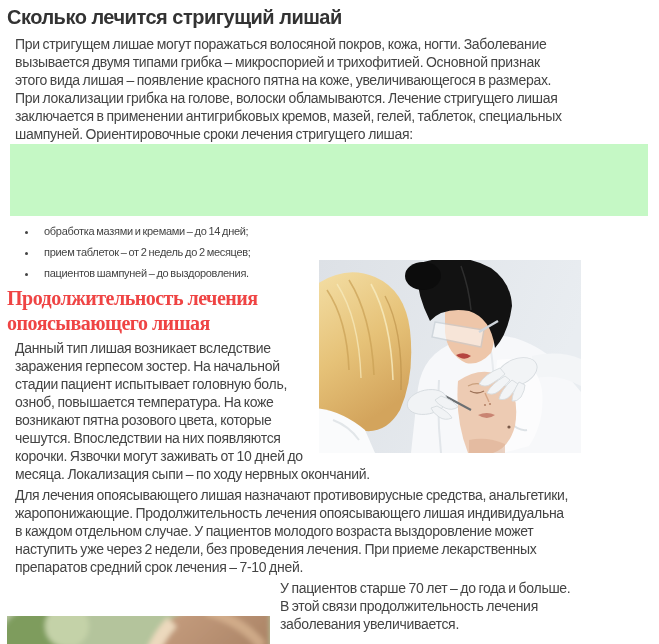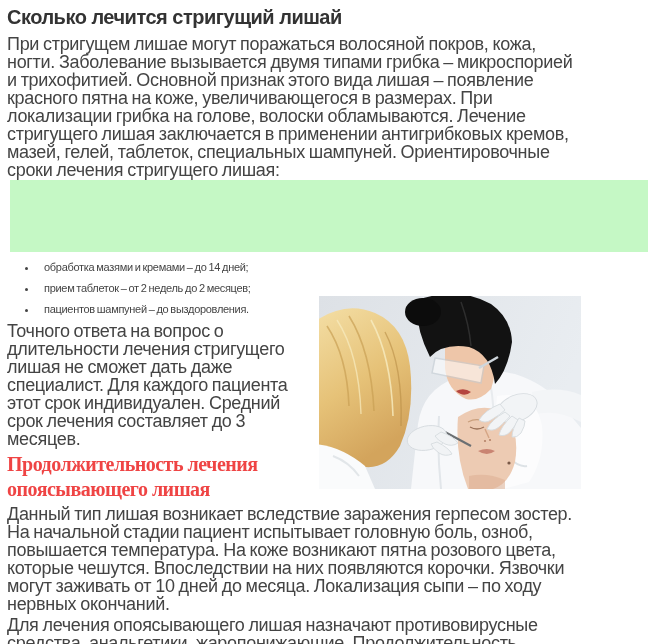--- a/index.html
+++ b/index.html
@@ -22,22 +22,22 @@
     font-weight: bold;
   }
   h2 {
     font-size: 20px; line-height: 25px;
     margin: 4px 0 3px;
     color: #ef4444; letter-spacing: -0.5px;
     font-weight: bold;
     font-family: Liberation Serif, serif;
   }
   p {
-    font-size: 18px; line-height: 18px;
-    margin: 0 0 3px;
+    font-size: 14px; line-height: 18px;
+    margin: 0 8px 3px;
     color: #444444;
     letter-spacing: -0.3px; word-spacing: -0.8px;
   }
   .ad-box {
     width: 638px; height: 72px;
     margin: -2px 0 6px 3px;
     background: #c5f8c5;
   }
   ul {
     margin: 0 0 4px; padding-left: 31px;
@@ -145,21 +145,20 @@
       <path d="M14 160 Q30 166 40 180" stroke="#e2e6e9" stroke-width="2" fill="none"></path>
     </svg>
   </div>
 
   <ul>
     <li>обработка мазями и кремами – до 14 дней;</li>
     <li>прием таблеток – от 2 недель до 2 месяцев;</li>
     <li>пациентов шампуней – до выздоровления.</li>
   </ul>
 
-  <p>Точного ответа на вопрос о длительности лечения стригущего лишая не сможет дать даже специалист. Для каждого пациента этот срок индивидуален. Средний срок лечения составляет до 3 месяцев.</p>
 
   <h2>Продолжительность лечения опоясывающего лишая</h2>
 
   <p>Данный тип лишая возникает вследствие заражения герпесом зостер. На начальной стадии пациент испытывает головную боль, озноб, повышается температура. На коже возникают пятна розового цвета, которые чешутся. Впоследствии на них появляются корочки. Язвочки могут заживать от 10 дней до месяца. Локализация сыпи – по ходу нервных окончаний.</p>
 
   <p>Для лечения опоясывающего лишая назначают противовирусные средства, анальгетики, жаропонижающие. Продолжительность лечения опоясывающего лишая индивидуальна в каждом отдельном случае. У пациентов молодого возраста выздоровление может наступить уже через 2 недели, без проведения лечения. При приеме лекарственных препаратов средний срок лечения – 7-10 дней.</p>
 
   <div class="p5">
     <div class="photo-bottom">
       <svg width="263" height="100" viewBox="0 0 263 100" xmlns="http://www.w3.org/2000/svg">
@@ -179,15 +178,16 @@
           <circle cx="16" cy="80" r="26" fill="#8fa86d"></circle>
           <circle cx="60" cy="10" r="22" fill="#c4d2a8"></circle>
           <path d="M263 -10 L263 105 L148 105 Q116 45 162 4 Q205 -22 263 -10 Z" fill="url(#armGrad)"></path>
           <path d="M150 100 Q126 48 165 6" stroke="#ecd9bd" stroke-width="13" fill="none"></path>
           <path d="M263 58 L263 105 L185 105 Q225 60 263 58 Z" fill="#8a6248"></path>
           <ellipse cx="108" cy="95" rx="32" ry="22" fill="#5d4a38"></ellipse>
           <path d="M200 -5 Q235 5 255 30" stroke="#dcb894" stroke-width="10" fill="none" opacity="0.7"></path>
         </g>
       </svg>
     </div>
+    <p class="p5-wrapped">У пациентов старше 70 лет – до года и больше. В этой связи продолжительность лечения заболевания увеличивается.</p>
   </div>
 
 </div>
 
 </body></html>

